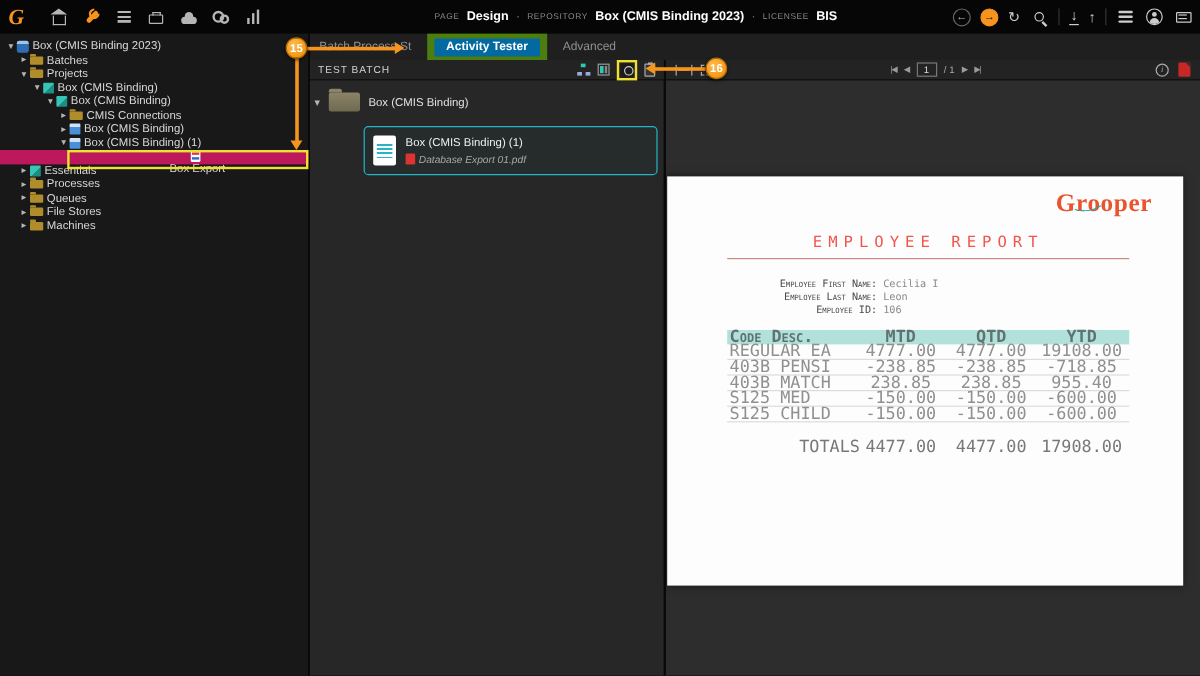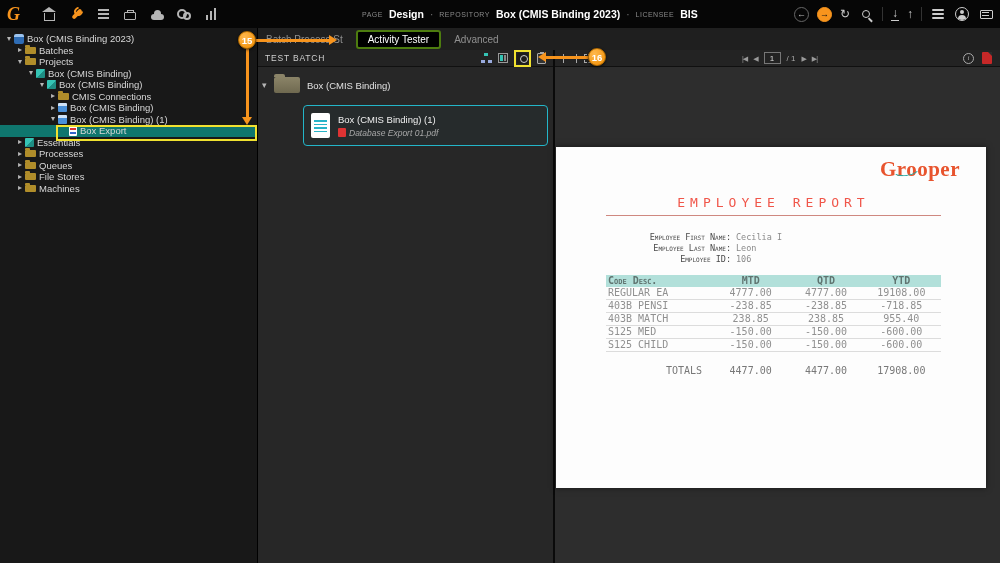--- a/index.html
+++ b/index.html
@@ -64,28 +64,28 @@
   .tlabel { font-size:9.5px; color:#d8d8d8; margin-left:3px; }
   .tic { flex:none; }
   .ic-db { width:10px; height:10px; background:linear-gradient(180deg,#9cc4ef 30%,#2f6db5 30%); border-radius:2px; }
   .ic-folder { width:11px; height:7px; background:#b08d2a; border-radius:1px; position:relative; }
   .ic-folder::before { content:""; position:absolute; top:-2px; left:0; width:5px; height:2px; background:#b08d2a; border-radius:1px 1px 0 0; }
   .ic-cube { width:9px; height:9px; background:linear-gradient(135deg,#35c4b5 55%,#1e8e84 55%); border-radius:1px; }
   .ic-blue { width:9px; height:9px; background:linear-gradient(180deg,#cfe2f7 35%,#4a90d9 35%); border-radius:1px; }
   .ic-export { width:8px; height:10px; background:#fff; border-radius:1px; position:relative; }
   .ic-export::before { content:""; position:absolute; left:1px; top:2px; width:6px; height:2px; background:#d33; }
   .ic-export::after { content:""; position:absolute; left:1px; top:6px; width:6px; height:2px; background:#36c; }
-  .trow.selected { background:#0f766e; }
+  .trow.selected { background:#be185d;flex-direction:column; }
 
   
   .main { position:absolute; left:258px; top:28px; width:742px; height:535px; background:#1f1f1f; }
   .tabbar { height:22px; display:flex; align-items:center; padding-left:8px; gap:13px; }
   .tab { font-size:10px; color:#909090; }
-  .tab.active { color:#fff; font-weight:normal; border:2px solid #4d7c0f; border-radius:3px;
-    padding:2px 10px; background:#000000; }
+  .tab.active { color:#fff; font-weight:bold; border:6px solid #4d7c0f; border-radius:3px;
+    padding:2px 10px; background:#0369a1; }
   .content { display:flex; height:513px; }
 
   
   .batch { width:297px; height:513px; background:#272727; border-right:2px solid #0a0a0a; display:flex; flex-direction:column; }
   .phead { height:17px; background:#232323; border-bottom:1px solid #101010; display:flex; align-items:center; padding:0 7px; }
   .ptitle { font-size:8.5px; color:#cfcfcf; letter-spacing:.8px; }
   .hicons { margin-left:auto; display:flex; align-items:center; gap:6px; }
   .ic-hier { width:11px; height:10px; position:relative; }
   .ic-hier::before { content:""; position:absolute; left:3px; top:0; width:4px; height:3px; background:#35c4b5; }
   .ic-hier::after { content:""; position:absolute; left:0; bottom:0; width:3.5px; height:3px; background:#9ad;
@@ -141,21 +141,21 @@
   .glogo::after { content:""; position:absolute; left:12px; top:5px; width:26px; height:12px;
     border:1.5px solid transparent; border-bottom-color:#1fa8a0; border-radius:50%; transform:rotate(-8deg); }
   .doc-inner { position:absolute; left:50px; top:0; width:335px; }
   .dtitle { margin-top:48px; text-align:center; color:#f0564a; font-size:13px; letter-spacing:5px; }
   .dline { height:1px; background:#cf8880; margin-top:5px; }
   .dfields { margin-top:16px; }
   .dfrow { display:flex; font-size:8.5px; line-height:11px; }
   .dflabel { width:125px; text-align:right; color:#4a4a4a; font-variant:small-caps; }
   .dfval { margin-left:5px; color:#8a8a8a; }
   .dsection { margin-top:14px; text-align:center; color:#f0564a; font-size:11px; letter-spacing:3px; }
-  .dtable { margin-top:10px; font-size:10px; }
+  .dtable { margin-top:10px; font-size:14px; }
   .dth, .dtr, .dtotals { display:grid; grid-template-columns:105px 1fr 1fr 1fr; padding:1px 2px; }
   .dth { background:#b2e0da; color:#5f7470; font-variant:small-caps; font-weight:bold; line-height:10px; }
   .dtr { color:#909090; border-bottom:1px solid #dcdcdc; line-height:10px; font-variant:small-caps; }
   .dth .cn, .dtr .cn, .dtotals .cn { text-align:center; }
   .dtotals { margin-top:12px; color:#787878; }
   .dtotals .c0 { padding-left:58px; }
 
   
   .hlbox { position:absolute; border:2px solid #f0e130; z-index:55; }
   .callout { position:absolute; width:18px; height:18px; border-radius:50%;

